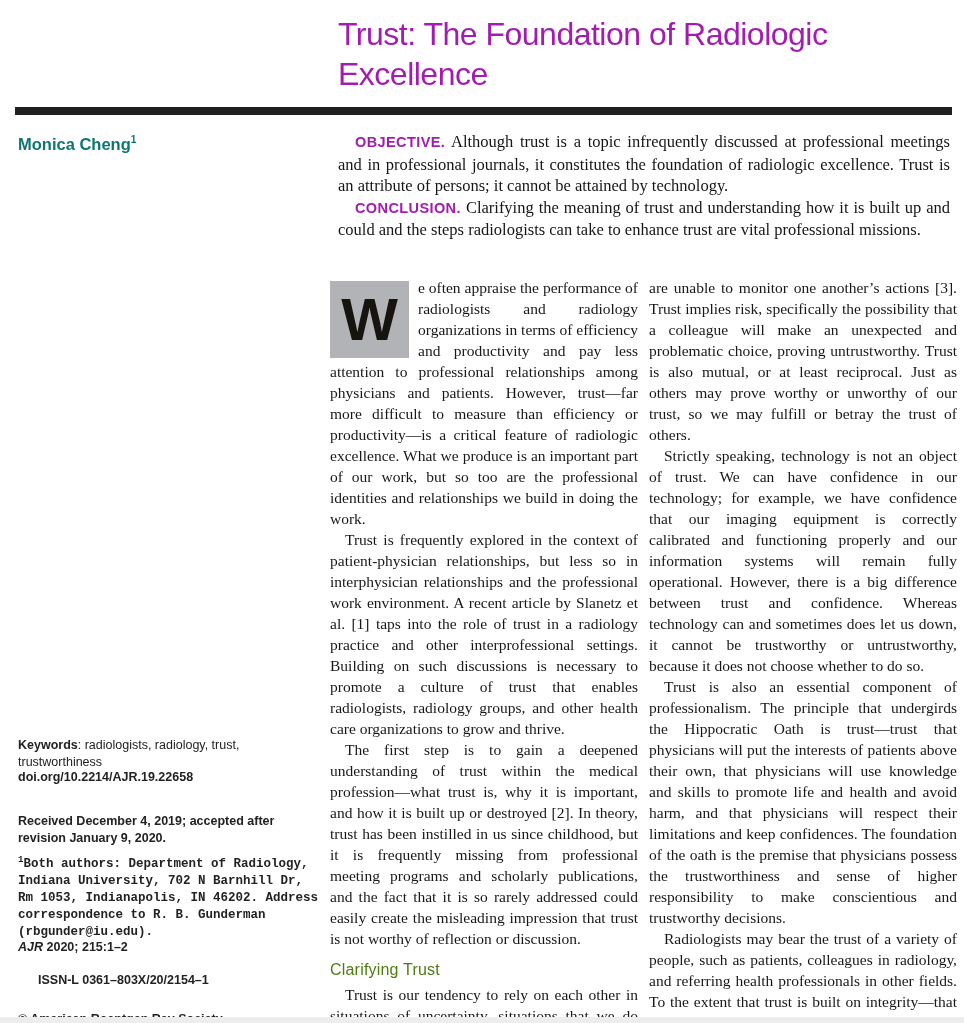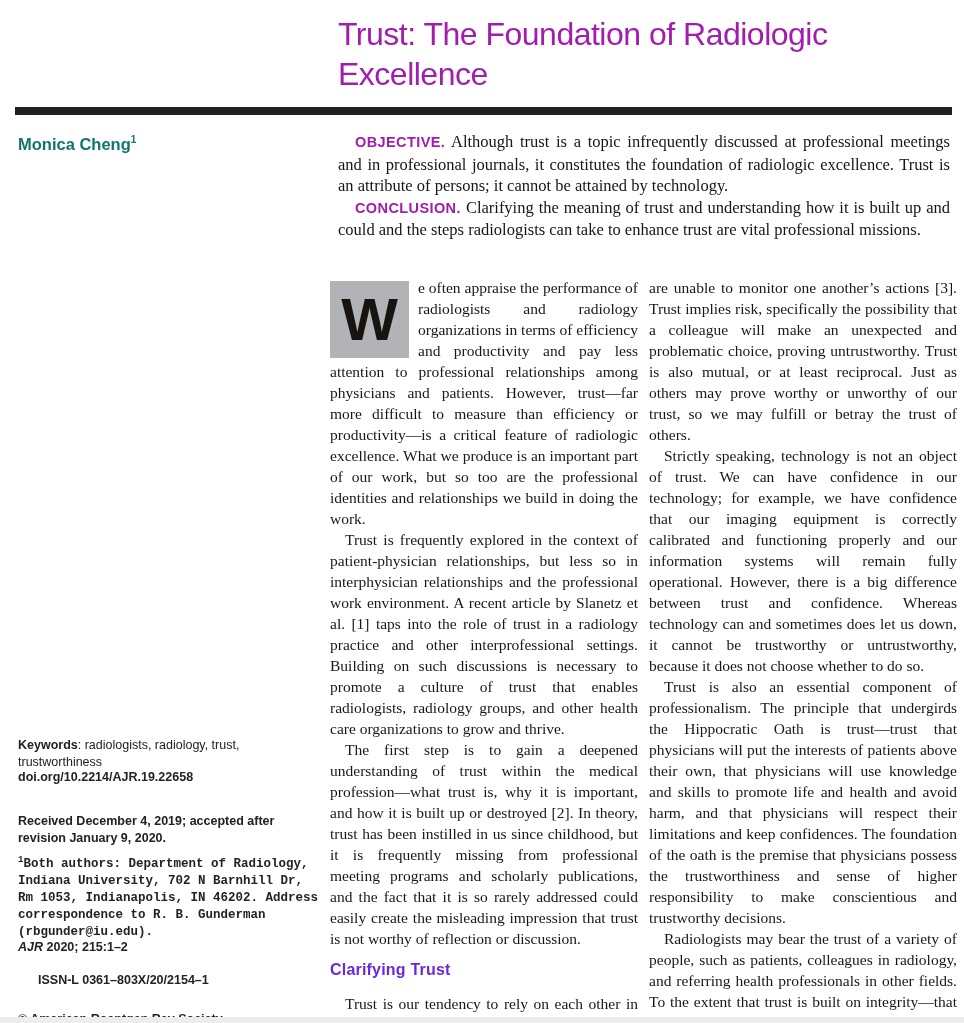--- a/index.html
+++ b/index.html
@@ -92,26 +92,26 @@
     align-items: center;
     justify-content: center;
     font-family: "Liberation Sans", sans-serif;
     font-weight: bold;
     font-size: 60px;
     line-height: 60px;
     color: #17130f;
   }
   .section-heading {
     font-family: "Liberation Sans", sans-serif;
-    font-weight: bold;
+    font-weight: normal;
     font-size: 16px;
     letter-spacing: 0.2px;
-    color: #6d28d9;
+    color: #4d7c0f;
     margin-top: 12px;
-    margin-bottom: 14px;
+    margin-bottom: 5px;
   }
   
   .sidebar {
     position: absolute;
     left: 18px;
     top: 737px;
     width: 302px;
     font-family: "Liberation Sans", sans-serif;
     font-weight: bold;
     font-size: 12.5px;

